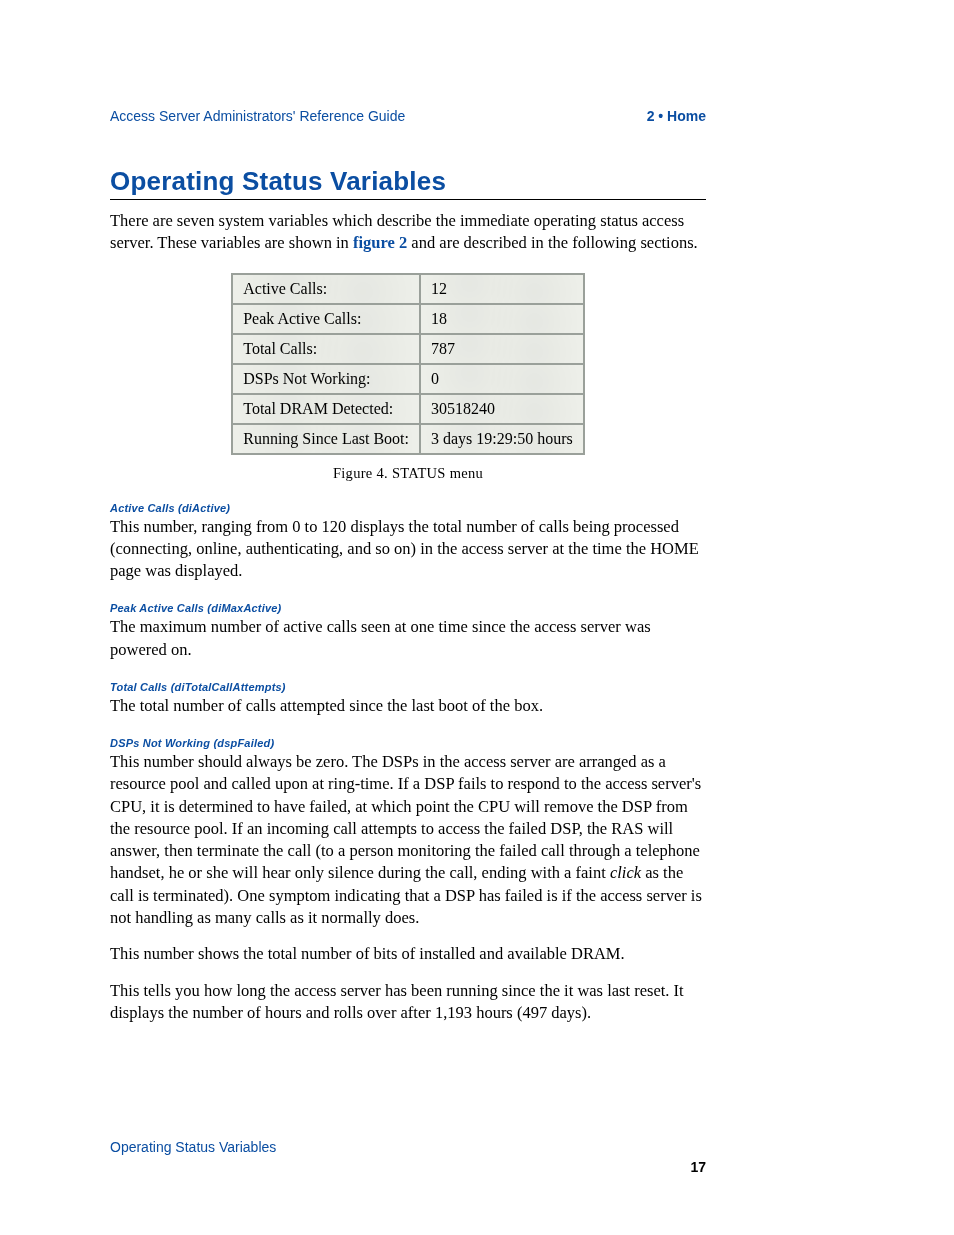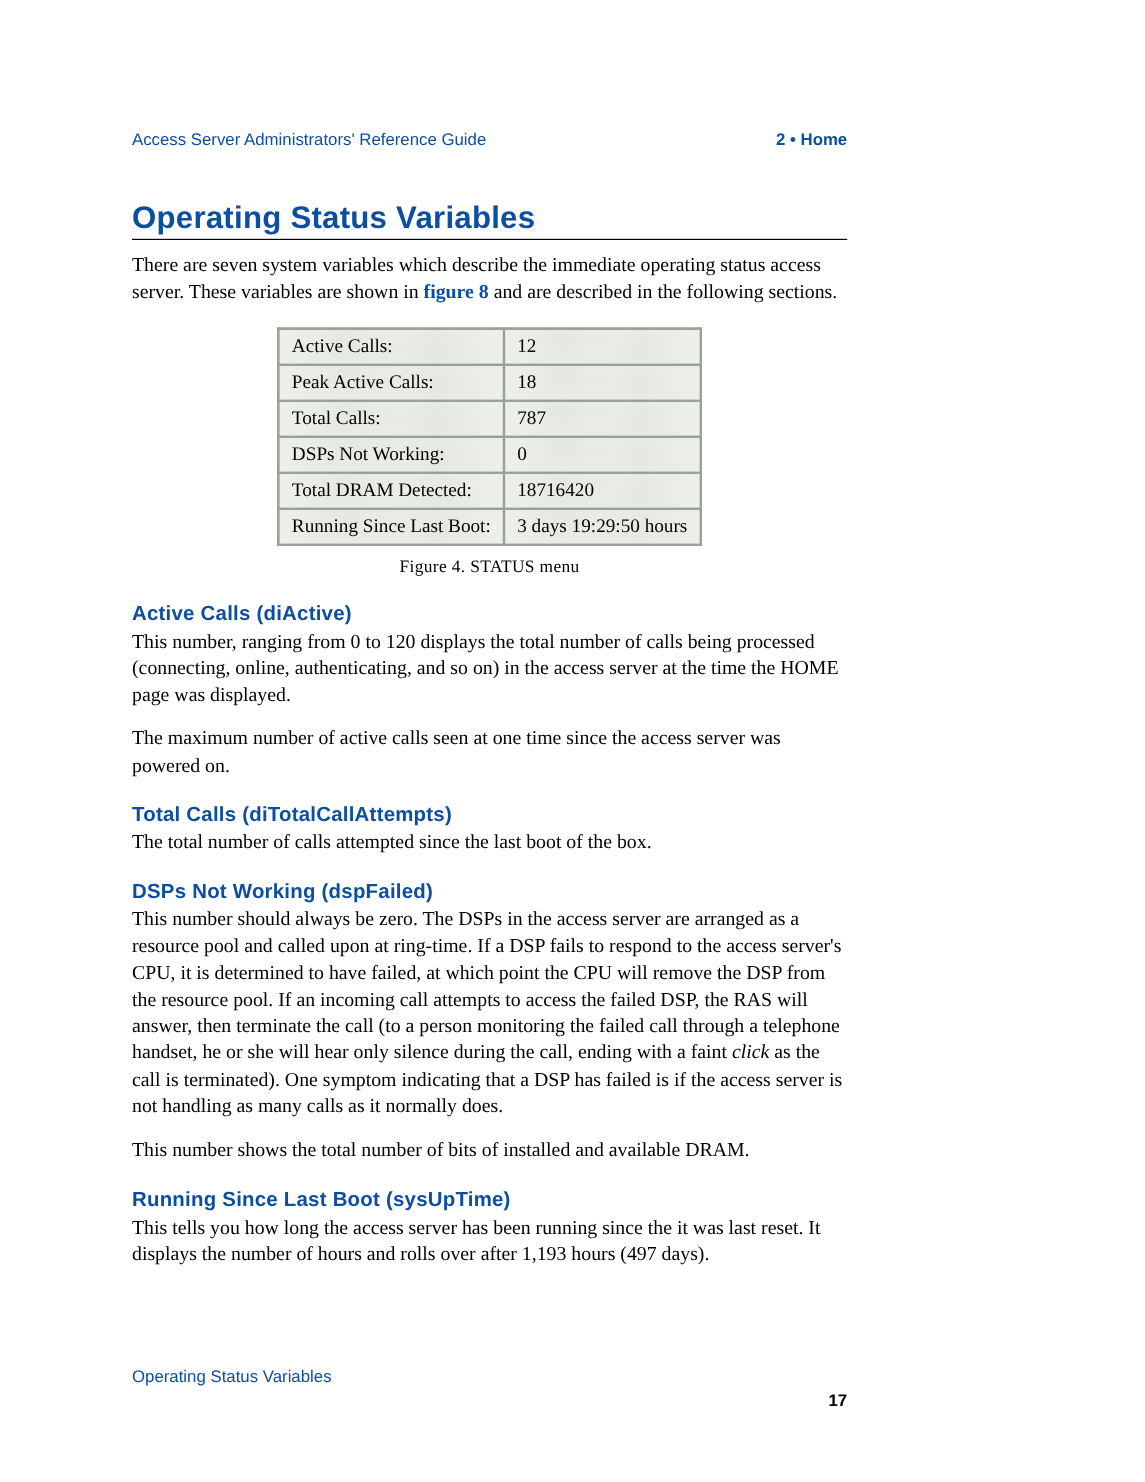--- a/index.html
+++ b/index.html
@@ -72,22 +72,23 @@
   .figure-caption {
     font-family: Liberation Serif, serif;
     font-size: 14.5px;
     margin-top: 10px;
     color: #000;
     letter-spacing: 0.3px;
   }
   h2.subhead {
     font-family: "Segoe UI", Arial, sans-serif;
     font-weight: 800;
+    font-style: italic;
     color: #0b4ea2;
-    font-size: 17px;
+    font-size: 11px;
     margin: 20px 0 2px 0;
     letter-spacing: 0.2px;
   }
   em.click { font-style: italic; }
   .footer {
     position: absolute;
     left: 110px;
     right: 100px;
     bottom: 60px;
     display: flex;
@@ -105,21 +106,21 @@
 
   <div class="running-header">
     <span>Access Server Administrators' Reference Guide</span>
     <span class="right">2 • Home</span>
   </div>
 
   <h1 class="section-title">Operating Status Variables</h1>
   <hr class="title-rule">
 
   <p class="body">
-    <span> There are seven system variables which describe the immediate operating status access server. These variables are shown in </span><span class="figref">figure 8</span><span> and are described in the following sections.</span>
+    <span> There are seven system variables which describe the immediate operating status access server. These variables are shown in </span><span class="figref">figure 2</span><span> and are described in the following sections.</span>
   </p>
 
   <div class="figure-wrap">
     <table class="status">
       <tbody>
         <tr>
           <td>Active Calls:</td>
           <td>12</td>
         </tr>
         <tr>
@@ -129,47 +130,47 @@
         <tr>
           <td>Total Calls:</td>
           <td>787</td>
         </tr>
         <tr>
           <td>DSPs Not Working:</td>
           <td>0</td>
         </tr>
         <tr>
           <td>Total DRAM Detected:</td>
-          <td>18716420</td>
+          <td>30518240</td>
         </tr>
         <tr>
           <td>Running Since Last Boot:</td>
           <td>3 days 19:29:50 hours</td>
         </tr>
       </tbody>
     </table>
     <div class="figure-caption">Figure 4. STATUS menu</div>
   </div>
 
   <h2 class="subhead">Active Calls (diActive)</h2>
   <p class="body after-sub">This number, ranging from 0 to 120 displays the total number of calls being processed (connecting, online, authenticating, and so on) in the access server at the time the HOME page was displayed.</p>
 
+  <h2 class="subhead">Peak Active Calls (diMaxActive)</h2>
   <p class="body after-sub">The maximum number of active calls seen at one time since the access server was powered on.</p>
 
   <h2 class="subhead">Total Calls (diTotalCallAttempts)</h2>
   <p class="body after-sub">The total number of calls attempted since the last boot of the box.</p>
 
   <h2 class="subhead">DSPs Not Working (dspFailed)</h2>
   <p class="body after-sub">
     <span>This number should always be zero. The DSPs in the access server are arranged as a resource pool and called upon at ring-time. If a DSP fails to respond to the access server's CPU, it is determined to have failed, at which point the CPU will remove the DSP from the resource pool. If an incoming call attempts to access the failed DSP, the RAS will answer, then terminate the call (to a person monitoring the failed call through a telephone handset, he or she will hear only silence during the call, ending with a faint </span><em class="click">click</em><span> as the call is terminated). One symptom indicating that a DSP has failed is if the access server is not handling as many calls as it normally does.</span>
   </p>
 
   <p class="body after-sub">This number shows the total number of bits of installed and available DRAM.</p>
 
-  <h2 class="subhead">Running Since Last Boot (sysUpTime)</h2>
   <p class="body after-sub">This tells you how long the access server has been running since the it was last reset. It displays the number of hours and rolls over after 1,193 hours (497 days).</p>
 
   <div class="footer">
     <span class="left">Operating Status Variables</span>
     <span class="right">17</span>
   </div>
 
 </div>
 
 </body></html>

